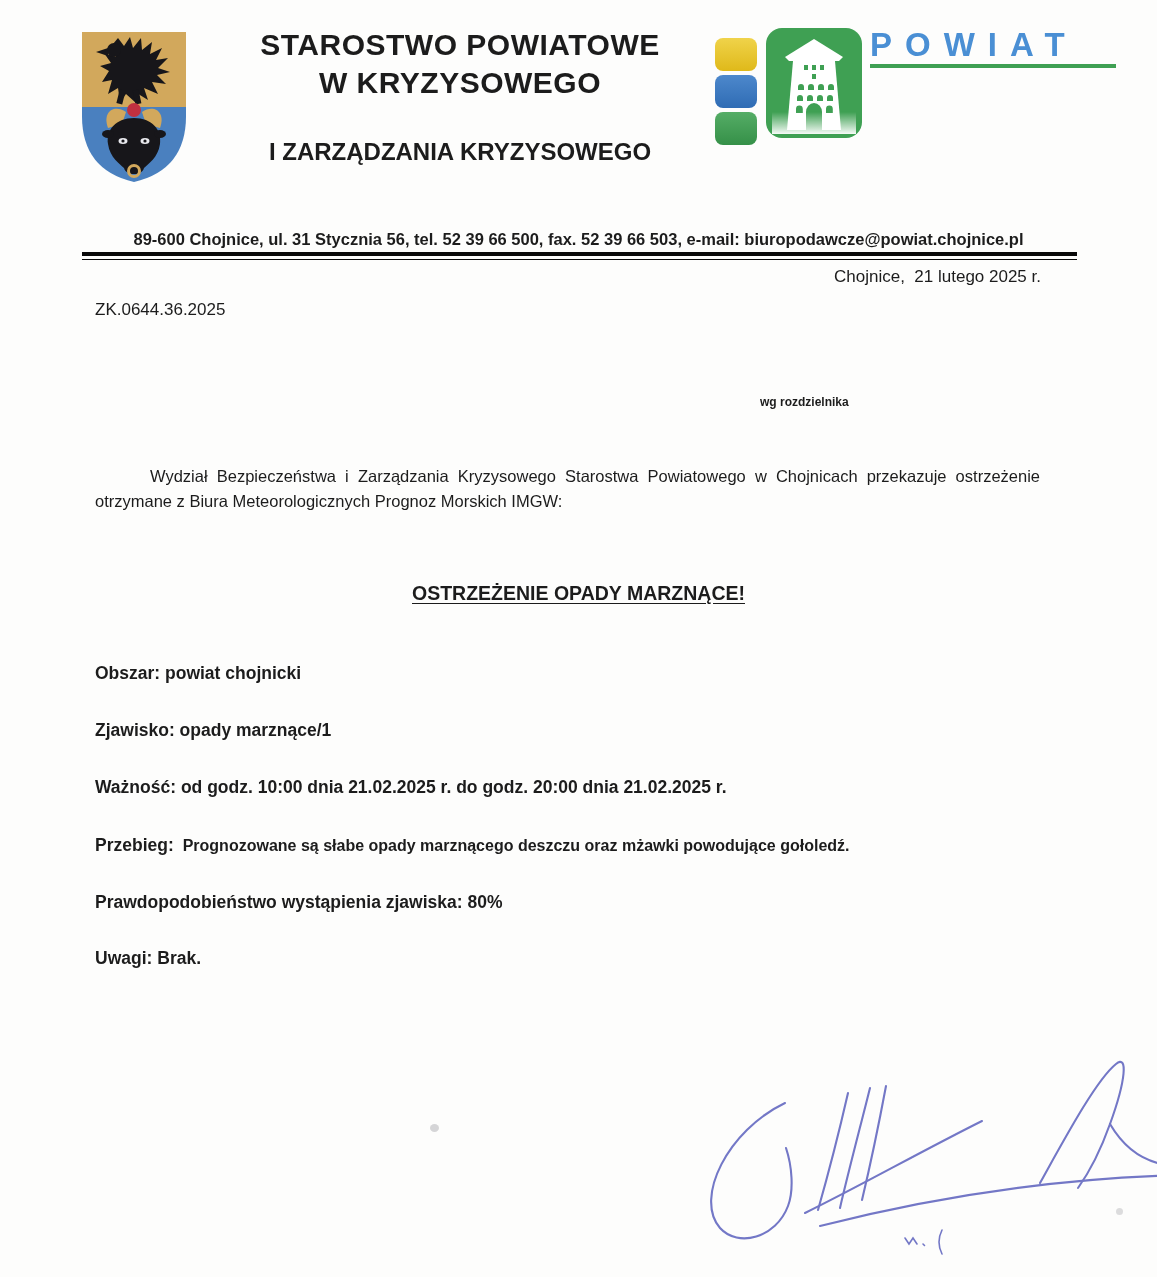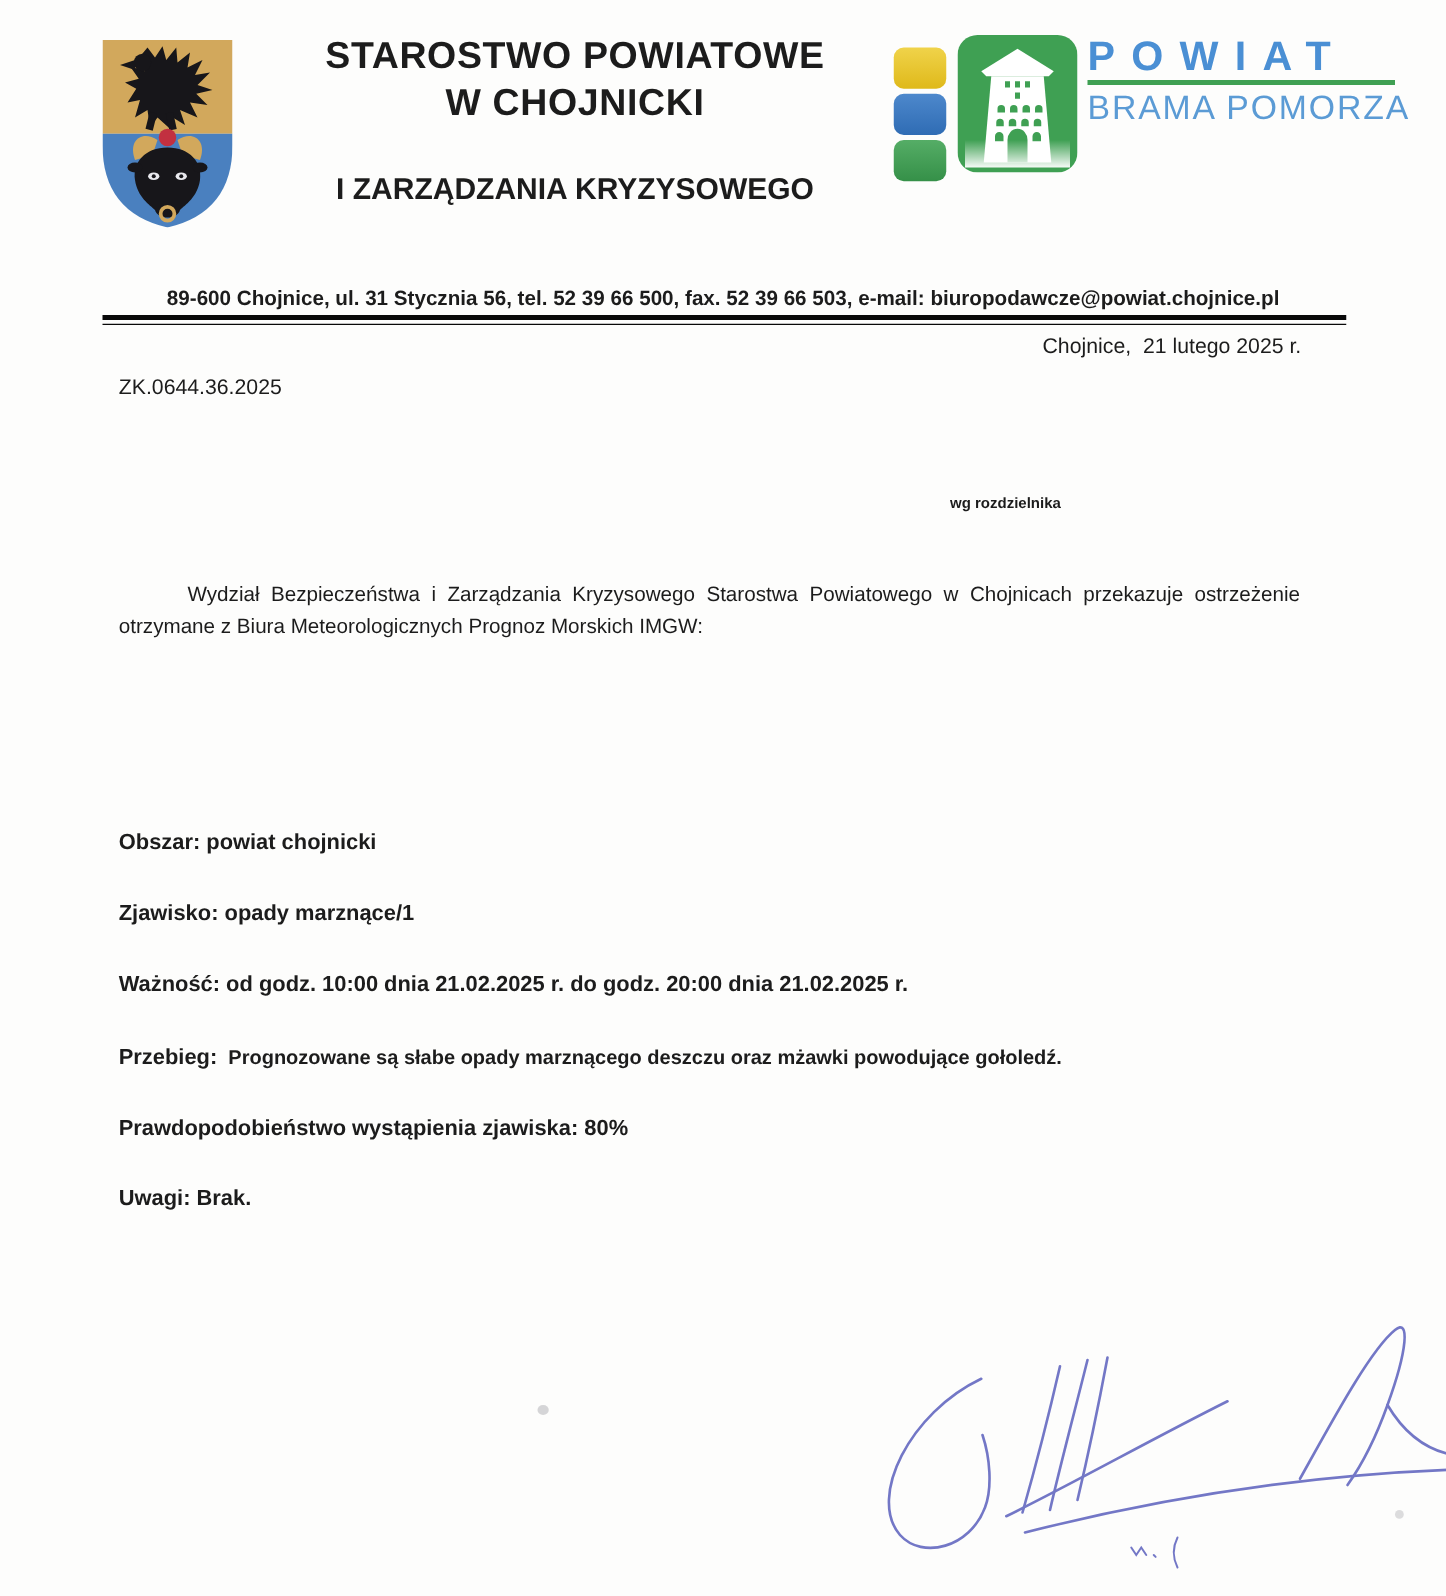--- a/index.html
+++ b/index.html
@@ -100,21 +100,21 @@
       <ellipse cx="45" cy="113" rx="4.5" ry="3" fill="#e9e9ee"></ellipse>
       <ellipse cx="67" cy="113" rx="4.5" ry="3" fill="#e9e9ee"></ellipse>
       <circle cx="45" cy="113" r="1.6" fill="#17161a"></circle>
       <circle cx="67" cy="113" r="1.6" fill="#17161a"></circle>
       <circle cx="56" cy="143" r="5.5" fill="none" style="stroke:var(--crest-gold)" stroke-width="3"></circle>
     </g>
   </svg>
 
   <div class="title-block">
     <div class="title-line">STAROSTWO POWIATOWE</div>
-    <div class="title-line">W CHOJNICKI</div>
+    <div class="title-line">W KRYZYSOWEGO</div>
   </div>
   <div class="dept-block">
     <div class="dept-line">I ZARZĄDZANIA KRYZYSOWEGO</div>
   </div>
 
   <div class="logo">
     <div class="logo-squares">
       <div class="logo-sq y"></div>
       <div class="logo-sq b"></div>
       <div class="logo-sq g"></div>
@@ -137,32 +137,32 @@
         <path d="M32,59 a3,3 0 0 1 6,0 v3 h-6 Z M42,59 a3,3 0 0 1 6,0 v3 h-6 Z M52,59 a3,3 0 0 1 6,0 v3 h-6 Z M62,59 a3,3 0 0 1 6,0 v3 h-6 Z"></path>
         <path d="M31,70 a3,3 0 0 1 6,0 v3 h-6 Z M41,70 a3,3 0 0 1 6,0 v3 h-6 Z M51,70 a3,3 0 0 1 6,0 v3 h-6 Z M61,70 a3,3 0 0 1 6,0 v3 h-6 Z"></path>
         <path d="M30,81 a3.4,3.4 0 0 1 6.8,0 v4 h-6.8 Z M60,81 a3.4,3.4 0 0 1 6.8,0 v4 h-6.8 Z"></path>
         <path d="M40,84 a8,9 0 0 1 16,0 v18 h-16 Z"></path>
       </g>
       <rect x="6" y="84" width="84" height="22" fill="url(#mist)"></rect>
     </svg>
     <div class="logo-text">
       <div class="logo-powiat">POWIAT</div>
       <div class="logo-rule"></div>
-      <div class="logo-brama">BRAMA POMORZA</div>
     </div>
   </div>
 
   <div class="contact"><span>89-600 Chojnice, ul. 31 Stycznia 56, tel. 52 39 66 500, fax. 52 39 66 503, e-mail: </span><span class="email">biuropodawcze@powiat.chojnice.pl</span></div>
   <div class="rule"></div>
 
   <div class="place-date">Chojnice,  21 lutego 2025 r.</div>
   <div class="ref-number">ZK.0644.36.2025</div>
   <div class="addressee">wg rozdzielnika</div>
 
   <p class="intro">Wydział Bezpieczeństwa i Zarządzania Kryzysowego Starostwa Powiatowego w Chojnicach przekazuje ostrzeżenie otrzymane z Biura Meteorologicznych Prognoz Morskich IMGW:</p>
+  <div class="warn-title"><span>OSTRZEŻENIE OPADY MARZNĄCE!</span></div>
 
   <div class="field f0"><span>Obszar:</span><span> powiat chojnicki</span></div>
   <div class="field f1"><span>Zjawisko:</span><span> opady marznące/1</span></div>
   <div class="field f2"><span>Ważność:</span><span> od godz. 10:00 dnia 21.02.2025 r. do godz. 20:00 dnia 21.02.2025 r.</span></div>
   <div class="field f3"><span>Przebieg:</span><span class="val-small">  Prognozowane są słabe opady marznącego deszczu oraz mżawki powodujące gołoledź.</span></div>
   <div class="field f4"><span>Prawdopodobieństwo wystąpienia zjawiska:</span><span> 80%</span></div>
   <div class="field f5"><span>Uwagi:</span><span> Brak.</span></div>
 
 
   <svg class="sig-ink" viewBox="0 0 500 210">

